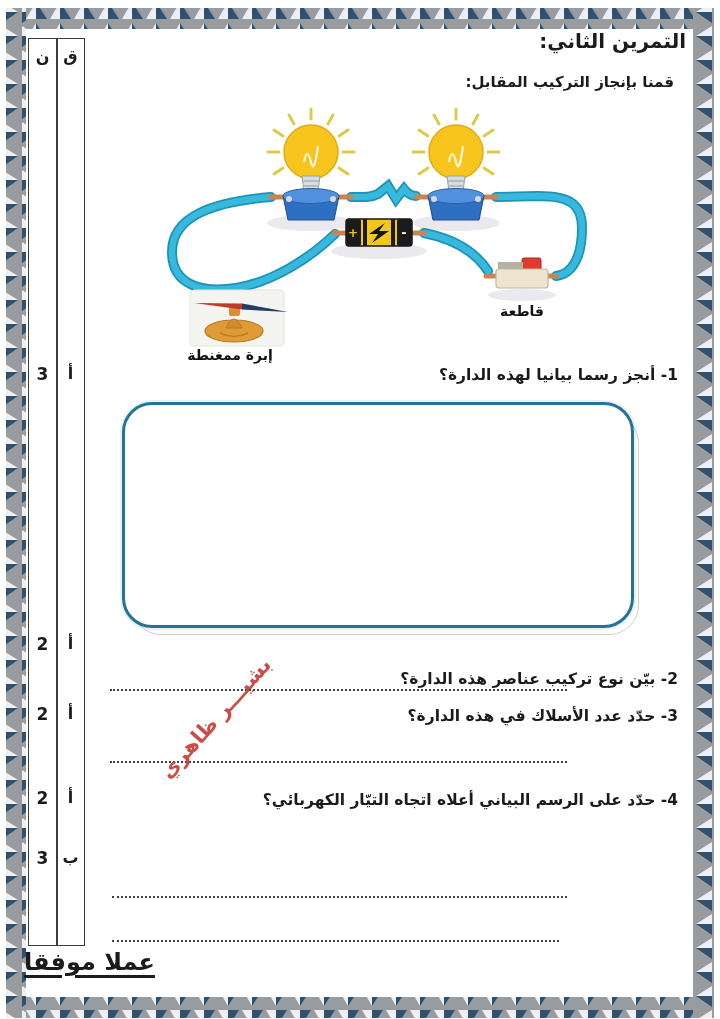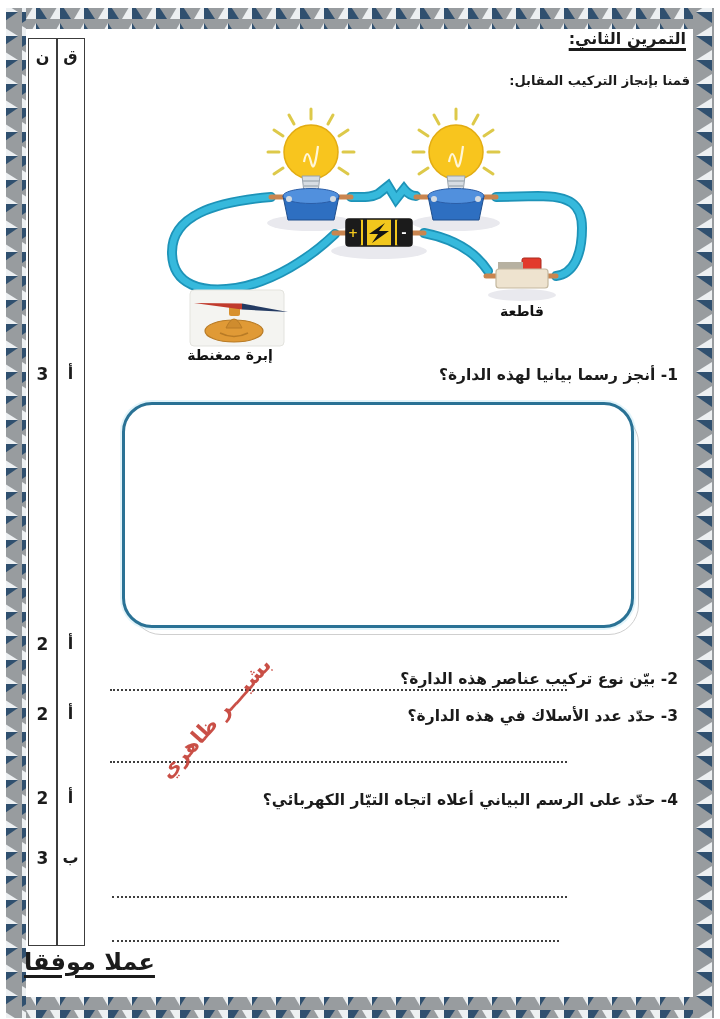--- a/index.html
+++ b/index.html
@@ -17,26 +17,26 @@
   .gdivider{position:absolute;left:27px;top:0;width:1.5px;height:100%;background:#3c3c3c;}
   .ghead{position:absolute;top:8px;width:27px;text-align:center;font-size:16px;font-weight:bold;}
   .ghead.n{left:0;}
   .ghead.q{left:28px;}
   .grow{position:absolute;left:0;width:100%;height:26px;}
   .grow .gn{position:absolute;left:0;width:27px;text-align:center;font-size:17px;font-weight:bold;}
   .grow .gq{position:absolute;left:28px;width:27px;text-align:center;font-size:16px;font-weight:bold;}
   
   .title{
     position:absolute;top:29px;right:34px;z-index:3;direction:rtl;
-    font-size:16px;font-weight:bold;white-space:nowrap;
-    text-decoration:underline;text-decoration-thickness:2.5px;text-underline-offset:4px;
+    font-size:20px;font-weight:bold;white-space:nowrap;
+    text-decoration-thickness:2.5px;text-underline-offset:4px;
   }
   .intro{
-    position:absolute;top:73px;right:30px;z-index:3;direction:rtl;
-    font-size:13px;font-weight:bold;white-space:nowrap;
+    position:absolute;top:73px;right:46px;z-index:3;direction:rtl;
+    font-size:15px;font-weight:bold;white-space:nowrap;
   }
   .question{
     position:absolute;right:42px;z-index:3;direction:rtl;
     font-size:15.5px;font-weight:bold;white-space:nowrap;
   }
   .q1{top:366px;margin-left:36px;} .q2{top:637px;margin-top:33px;} .q3{top:707px;} .q4{top:791px;} .q5{top:851px;}
   .dotline{position:absolute;height:0;border-top:2.5px dotted #3f3f3f;z-index:2;}
   .dot1{top:689px;left:110px;width:457px;}
   .dot2{top:761px;left:110px;width:457px;}
   .dot3{top:896px;left:112px;width:455px;}

